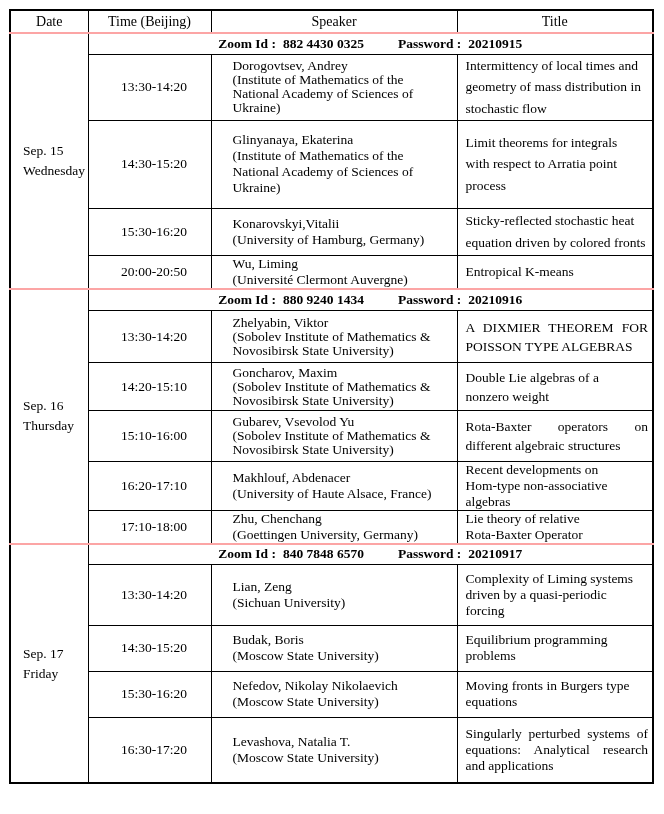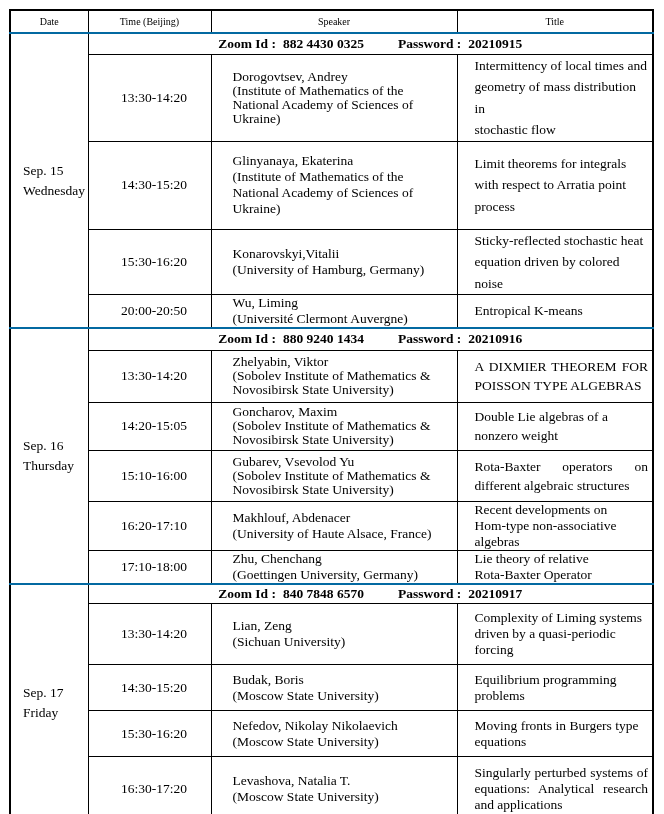--- a/index.html
+++ b/index.html
@@ -22,31 +22,31 @@
     width: 643px;
     font-size: 13.5px;
   }
   table.schedule, table.schedule th, table.schedule td {
     border: 1px solid #000000;
   }
   table.schedule {
     border: 2px solid #000000;
   }
   tr.section-start th, tr.section-start td {
-    border-top: 2px solid #0369a1;
+    border-top: 2px solid #fca5a5;
   }
   th, td {
     vertical-align: middle;
     padding: 0;
     overflow: hidden;
   }
   th.col-head {
     font-weight: normal;
     text-align: center;
-    font-size: 10px;
+    font-size: 14px;
   }
   td.date-cell {
     text-align: left;
     padding-left: 12px;
     line-height: 20px;
     white-space: pre-line;
   }
   td.zoom-cell {
     font-weight: bold;
     text-align: center;
@@ -58,21 +58,21 @@
     padding-left: 9px;
   }
   td.speaker-cell {
     text-align: left;
     padding-left: 21px;
     padding-right: 3px;
     white-space: pre-line;
   }
   td.title-cell {
     text-align: left;
-    padding-left: 17px;
+    padding-left: 8px;
     padding-right: 4px;
     white-space: pre-line;
   }
   td.justify { text-align: justify; }
   .lh-t  { line-height: 14px; }
   .lh-m  { line-height: 16px; margin-left: 24px; }
   .lh-19 { line-height: 19px; }
   .lh-w  { line-height: 16px; }
   .lh-x  { line-height: 21.5px; }
 </style>
@@ -121,21 +121,21 @@
 Ukraine)</td>
       <td class="title-cell lh-x">Limit theorems for integrals
 with respect to Arratia point
 process</td>
     </tr>
     <tr style="height:47px">
       <td class="time-cell">15:30-16:20</td>
       <td class="speaker-cell lh-w">Konarovskyi,Vitalii
 (University of Hamburg, Germany)</td>
       <td class="title-cell lh-x">Sticky-reflected stochastic heat
-equation driven by colored noise</td>
+equation driven by colored fronts</td>
     </tr>
     <tr style="height:31px">
       <td class="time-cell">20:00-20:50</td>
       <td class="speaker-cell lh-w">Wu, Liming
 (Université Clermont Auvergne)</td>
       <td class="title-cell lh-x">Entropical K-means</td>
     </tr>
 
     <tr class="section-start" style="height:22px">
       <td class="date-cell" rowspan="6">Sep. 16
@@ -145,21 +145,21 @@
       </td>
     </tr>
     <tr style="height:52px">
       <td class="time-cell">13:30-14:20</td>
       <td class="speaker-cell lh-t">Zhelyabin, Viktor
 (Sobolev Institute of Mathematics &amp;
 Novosibirsk State University)</td>
       <td class="title-cell lh-19 justify">A DIXMIER THEOREM FOR POISSON TYPE ALGEBRAS</td>
     </tr>
     <tr style="height:48px">
-      <td class="time-cell">14:20-15:05</td>
+      <td class="time-cell">14:20-15:10</td>
       <td class="speaker-cell lh-t">Goncharov, Maxim
 (Sobolev Institute of Mathematics &amp;
 Novosibirsk State University)</td>
       <td class="title-cell lh-19">Double Lie algebras of a
 nonzero weight</td>
     </tr>
     <tr style="height:51px">
       <td class="time-cell">15:10-16:00</td>
       <td class="speaker-cell lh-t">Gubarev, Vsevolod Yu
 (Sobolev Institute of Mathematics &amp;

